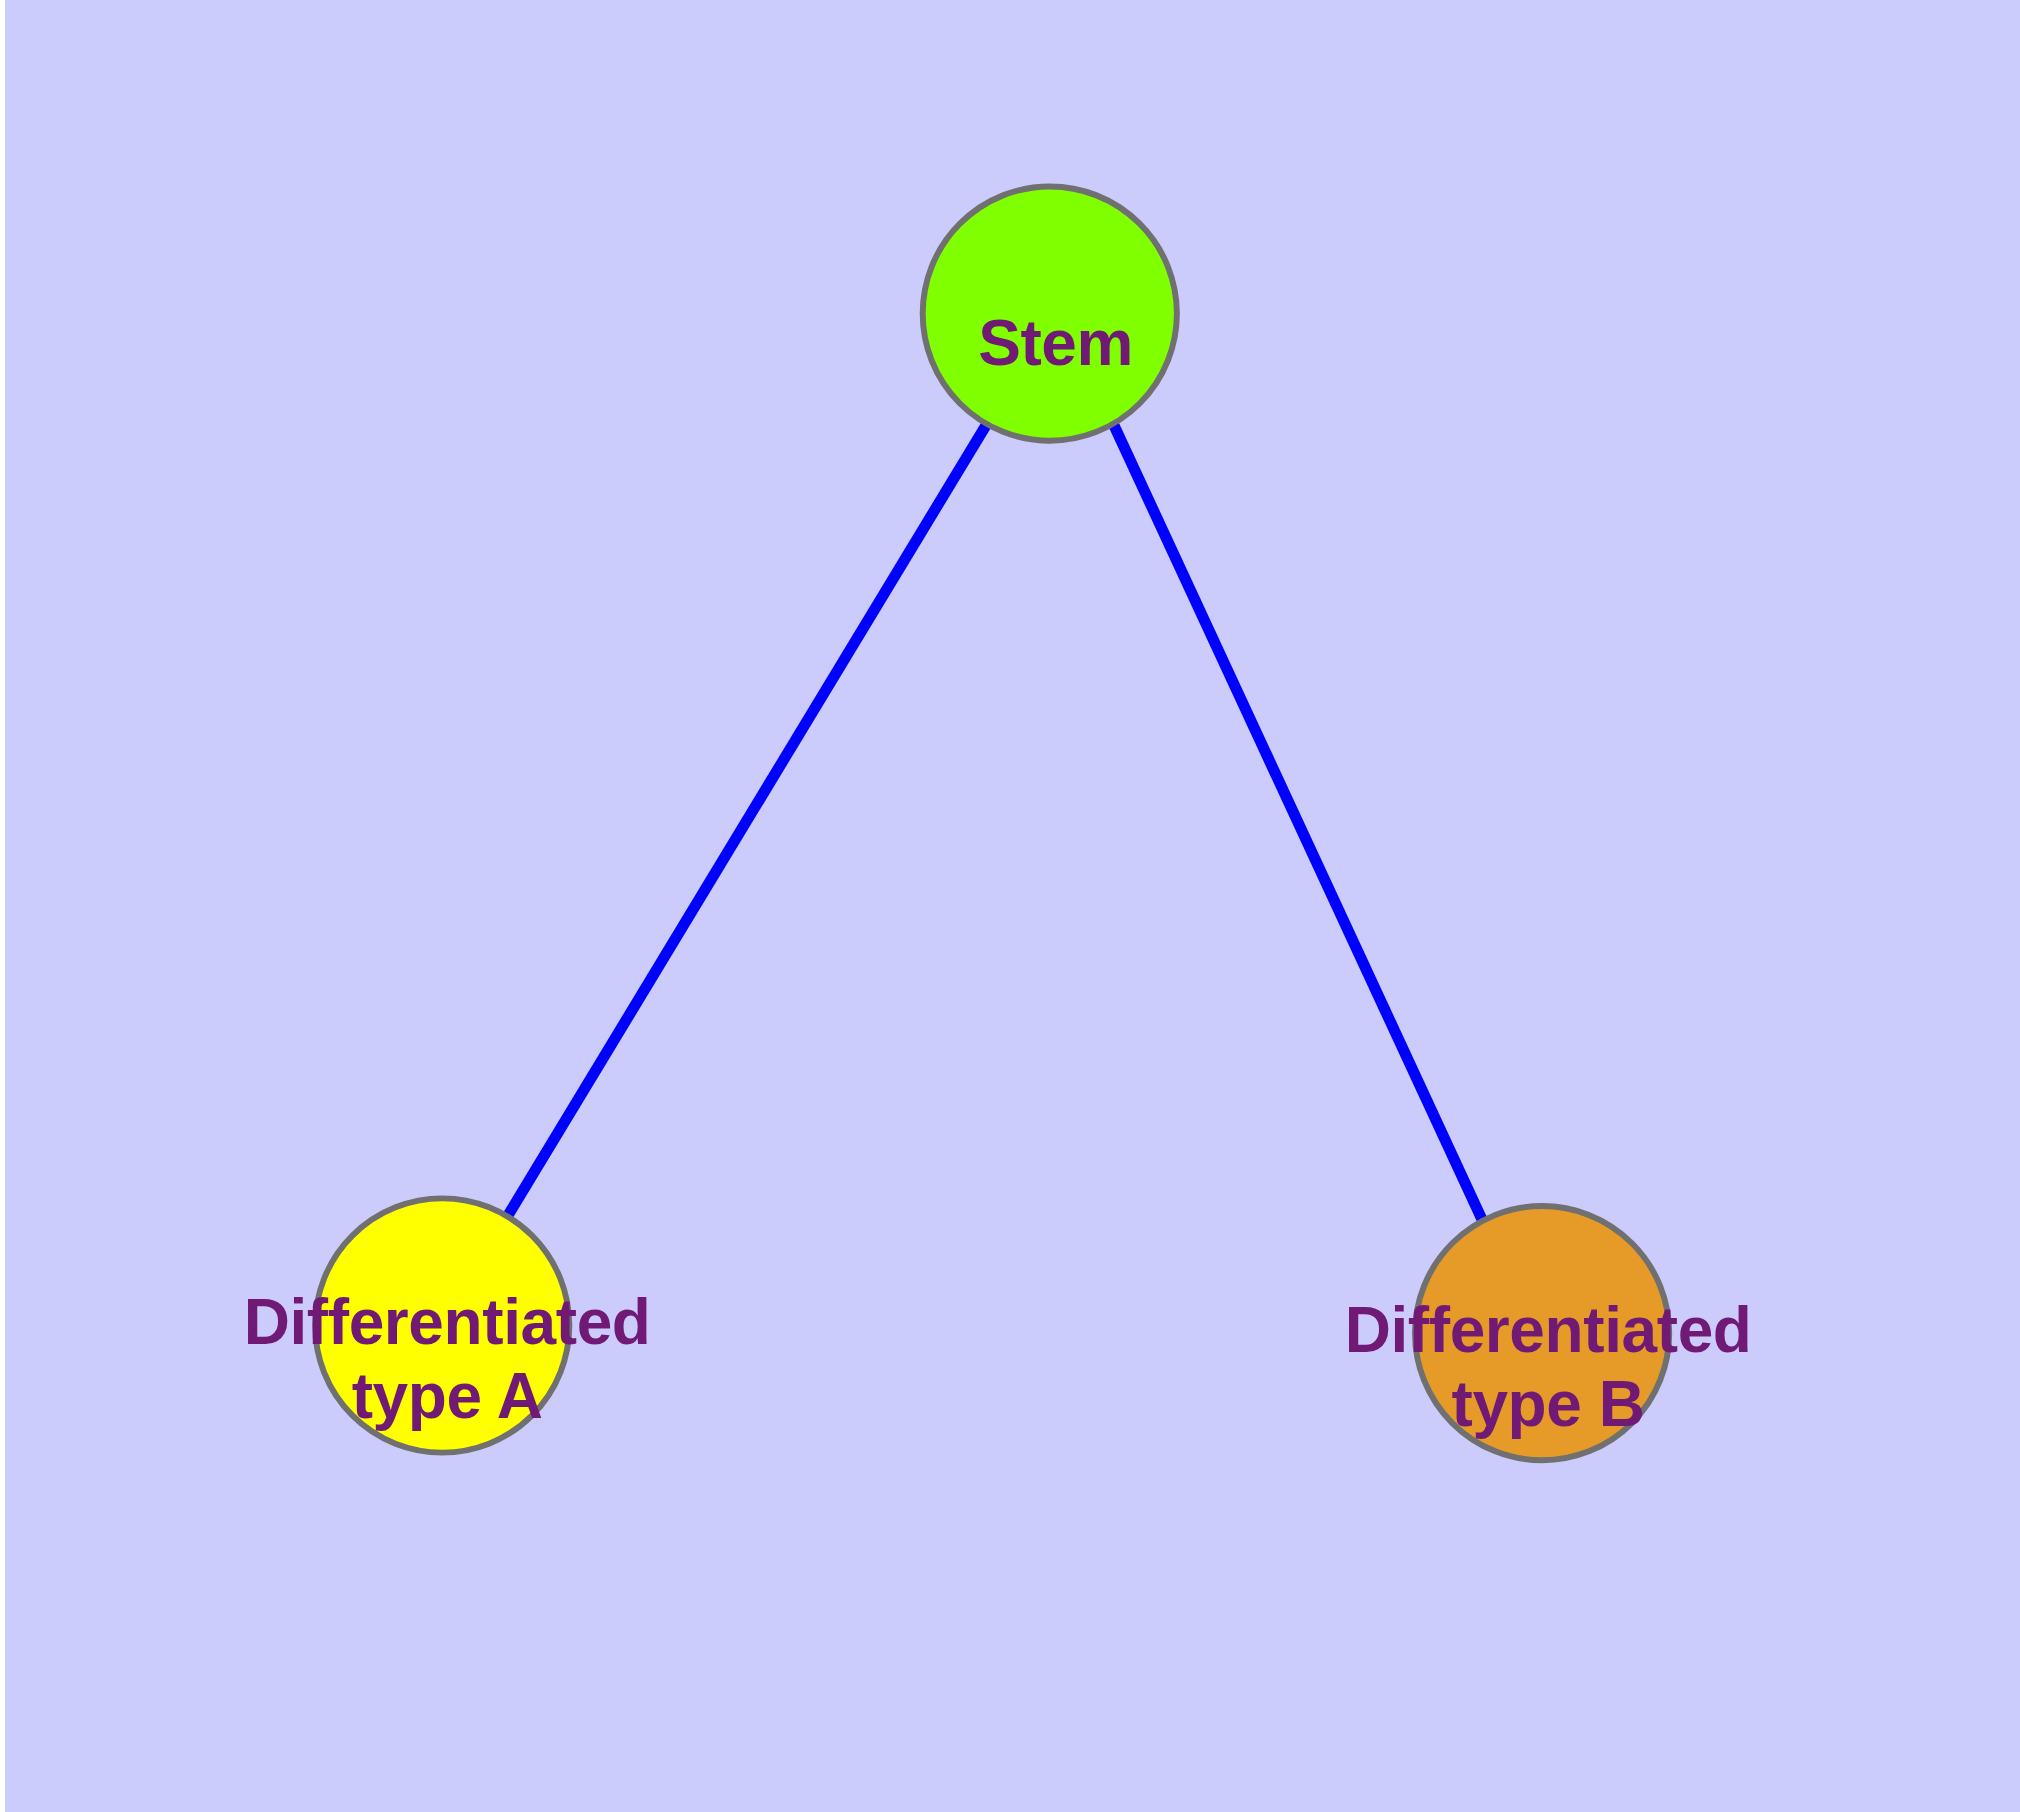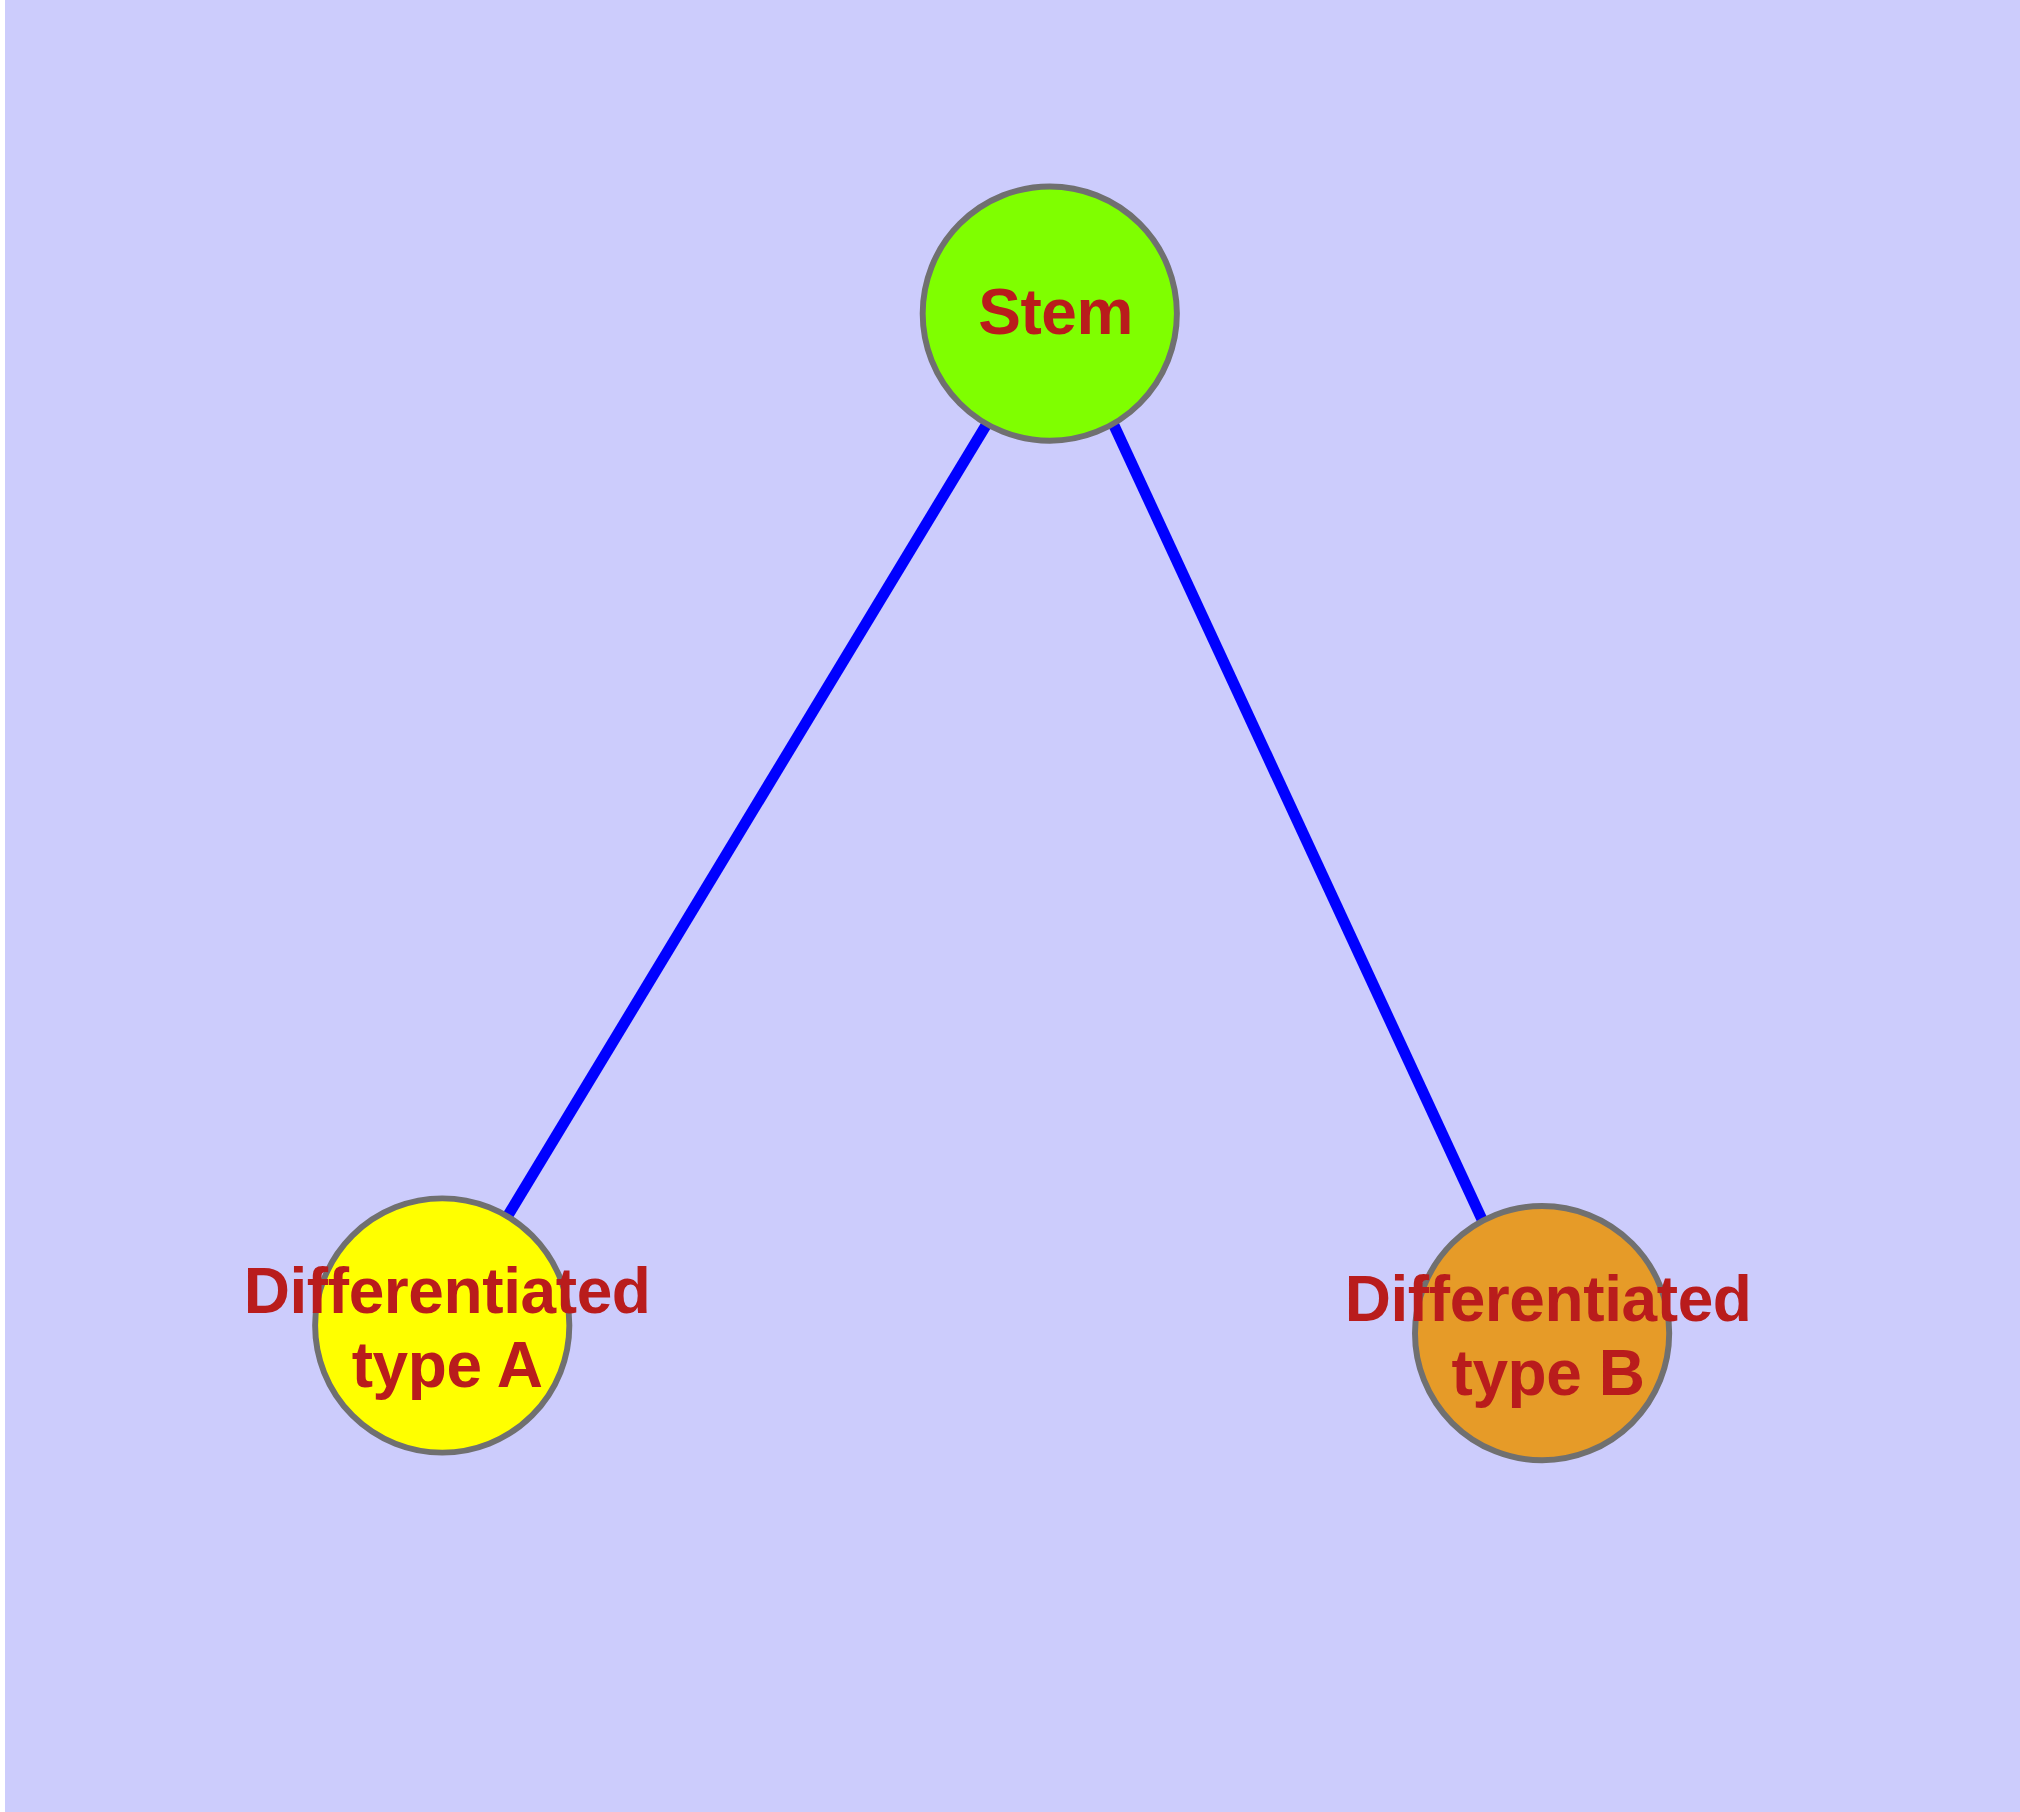--- a/index.html
+++ b/index.html
@@ -53,25 +53,26 @@
   .node-circle {
     stroke: #707070;
     stroke-width: 7;
   }
 
   .node-label {
     position: absolute;
     text-align: center;
     font-family: "Liberation Sans", sans-serif;
     font-weight: bold;
-    color: #b91c1c;
+    color: #701a75;
     line-height: 1.16;
     white-space: pre;
     pointer-events: none;
     letter-spacing: -0.4px;
+    margin-top: 31px;
   }
 
   .label-stem {
     font-size: 64px;
     left: 796px;
     top: 275px;
     width: 509px;
   }
 
   .label-typea {

